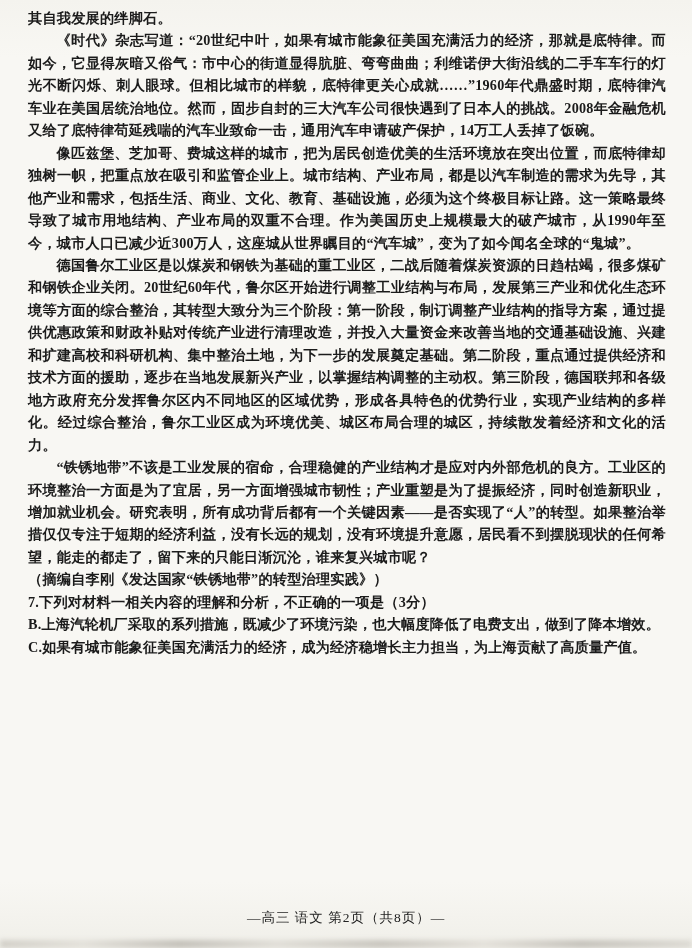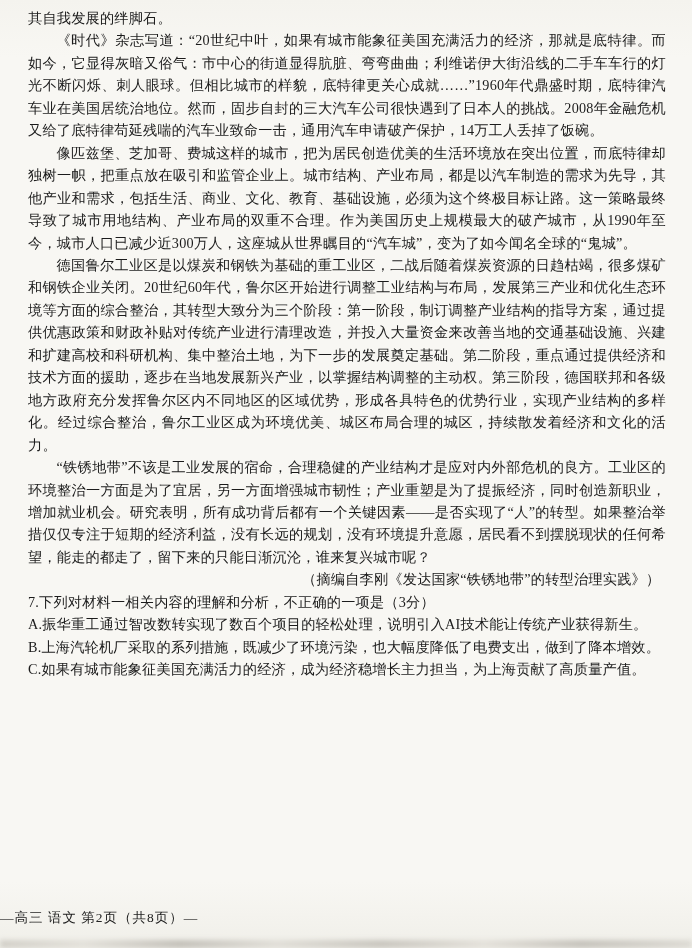--- a/index.html
+++ b/index.html
@@ -17,38 +17,39 @@
     inset: 0;
     background: linear-gradient(180deg, #f4f3ee 0%, #f8f7f3 6%, #f8f7f3 93%, #f0efe9 100%);
     padding: 7px 26px 0 28px;
     color: #1b1b1b;
   }
   .doc-body {
     font-size: 14.2px;
     line-height: 22.45px;
     text-align: justify;
     letter-spacing: 0.2px;
+    font-weight: bold;
   }
   .carryover { text-indent: 0; }
   .para { text-indent: 2em; }
   .attribution {
-    text-align: right;
+    text-align: left;
     padding-right: 0.4em;
   }
   .stem { text-indent: 0; }
   .option {
     padding-left: 1.15em;
     text-indent: -1.15em;
   }
   .page-footer {
     position: absolute;
     bottom: 21px;
     left: 0;
     right: 0;
-    text-align: left;
+    text-align: center;
     font-size: 13.5px;
     color: #222;
     letter-spacing: 1px;
   }
   .scan-edge {
     position: absolute;
     bottom: 0;
     left: 0;
     right: 0;
     height: 8px;
@@ -64,19 +65,18 @@
 
 <div class="page">
   <main class="doc-body">
     <p class="carryover">其自我发展的绊脚石。</p>
     <p class="para">《时代》杂志写道：“20世纪中叶，如果有城市能象征美国充满活力的经济，那就是底特律。而如今，它显得灰暗又俗气：市中心的街道显得肮脏、弯弯曲曲；利维诺伊大街沿线的二手车车行的灯光不断闪烁、刺人眼球。但相比城市的样貌，底特律更关心成就……”1960年代鼎盛时期，底特律汽车业在美国居统治地位。然而，固步自封的三大汽车公司很快遇到了日本人的挑战。2008年金融危机又给了底特律苟延残喘的汽车业致命一击，通用汽车申请破产保护，14万工人丢掉了饭碗。</p>
     <p class="para">像匹兹堡、芝加哥、费城这样的城市，把为居民创造优美的生活环境放在突出位置，而底特律却独树一帜，把重点放在吸引和监管企业上。城市结构、产业布局，都是以汽车制造的需求为先导，其他产业和需求，包括生活、商业、文化、教育、基础设施，必须为这个终极目标让路。这一策略最终导致了城市用地结构、产业布局的双重不合理。作为美国历史上规模最大的破产城市，从1990年至今，城市人口已减少近300万人，这座城从世界瞩目的“汽车城”，变为了如今闻名全球的“鬼城”。</p>
     <p class="para">德国鲁尔工业区是以煤炭和钢铁为基础的重工业区，二战后随着煤炭资源的日趋枯竭，很多煤矿和钢铁企业关闭。20世纪60年代，鲁尔区开始进行调整工业结构与布局，发展第三产业和优化生态环境等方面的综合整治，其转型大致分为三个阶段：第一阶段，制订调整产业结构的指导方案，通过提供优惠政策和财政补贴对传统产业进行清理改造，并投入大量资金来改善当地的交通基础设施、兴建和扩建高校和科研机构、集中整治土地，为下一步的发展奠定基础。第二阶段，重点通过提供经济和技术方面的援助，逐步在当地发展新兴产业，以掌握结构调整的主动权。第三阶段，德国联邦和各级地方政府充分发挥鲁尔区内不同地区的区域优势，形成各具特色的优势行业，实现产业结构的多样化。经过综合整治，鲁尔工业区成为环境优美、城区布局合理的城区，持续散发着经济和文化的活力。</p>
     <p class="para">“铁锈地带”不该是工业发展的宿命，合理稳健的产业结构才是应对内外部危机的良方。工业区的环境整治一方面是为了宜居，另一方面增强城市韧性；产业重塑是为了提振经济，同时创造新职业，增加就业机会。研究表明，所有成功背后都有一个关键因素——是否实现了“人”的转型。如果整治举措仅仅专注于短期的经济利益，没有长远的规划，没有环境提升意愿，居民看不到摆脱现状的任何希望，能走的都走了，留下来的只能日渐沉沦，谁来复兴城市呢？</p>
     <p class="attribution">（摘编自李刚《发达国家“铁锈地带”的转型治理实践》）</p>
     <p class="stem">7.下列对材料一相关内容的理解和分析，不正确的一项是（3分）</p>
-    <p class="option">A.振华重工通过智改数转实现了数百个项目的轻松处理，说明引入AI技术能让传统产业获得新生。</p>
     <p class="option">B.上海汽轮机厂采取的系列措施，既减少了环境污染，也大幅度降低了电费支出，做到了降本增效。</p>
     <p class="option">C.如果有城市能象征美国充满活力的经济，成为经济稳增长主力担当，为上海贡献了高质量产值。</p>
   </main>
   <div class="page-footer">—高三 语文 第2页（共8页）—</div>
   <div class="scan-edge"></div>
 </div>
 
 </body></html>

